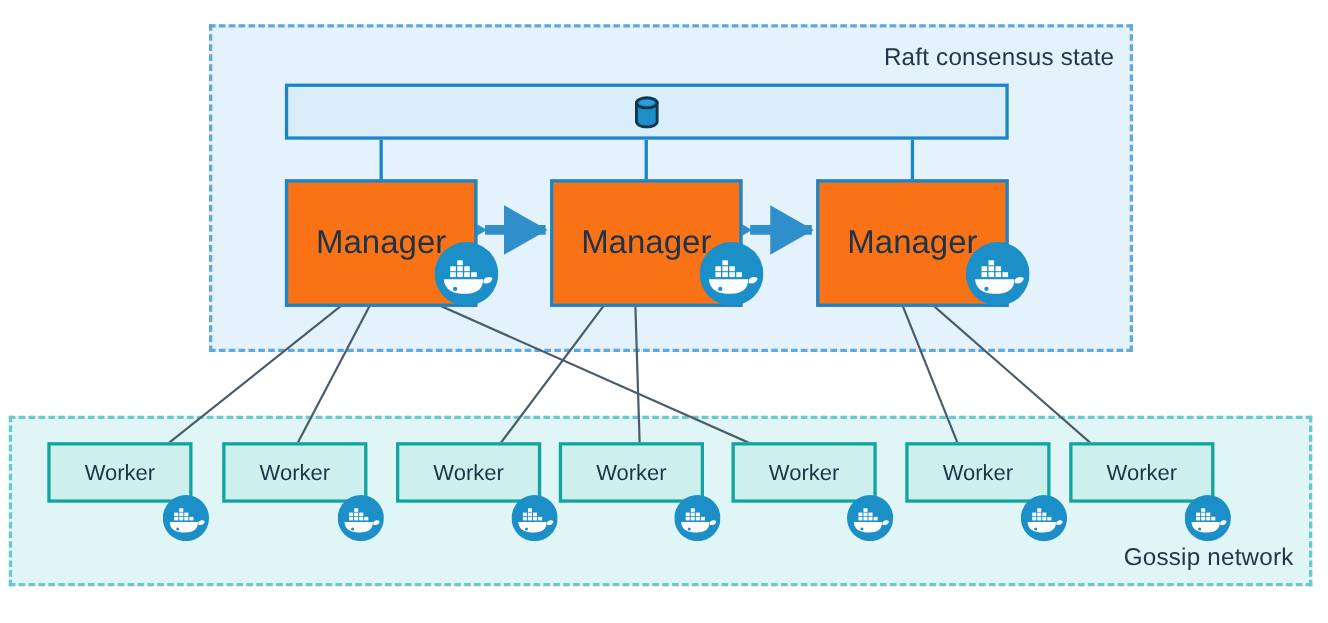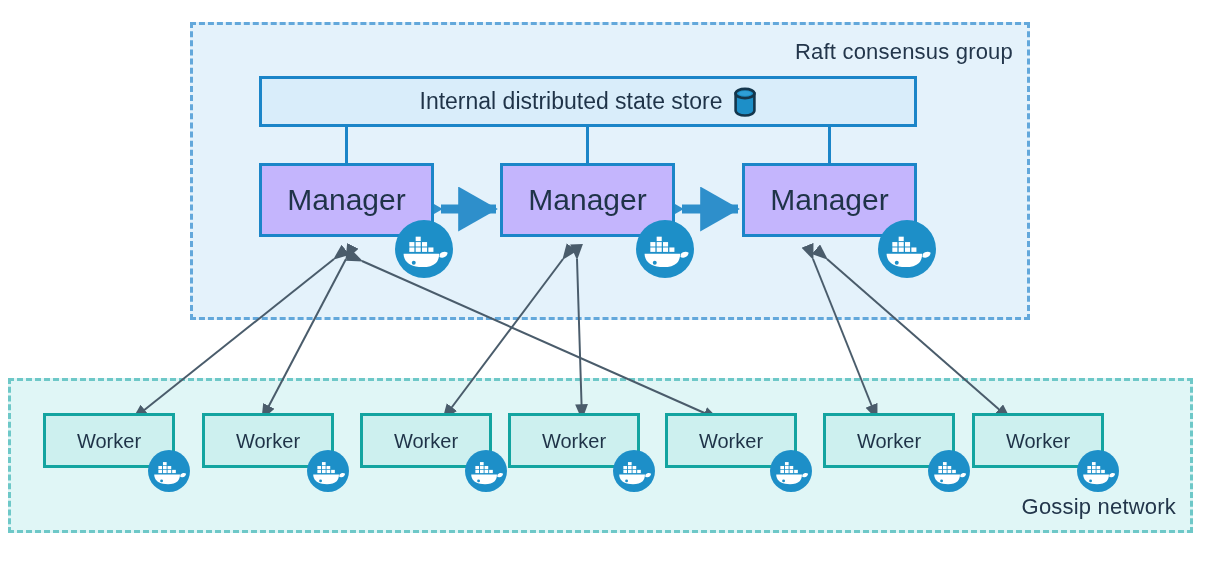--- a/index.html
+++ b/index.html
@@ -93,34 +93,34 @@
   }
   .store-inner {
     display: flex;
     align-items: center;
     gap: 10px;
   }
   .store-box .node-label { font-size: 23px; }
 
   .manager-box {
     width: 175px;
-    height: 74px;
+    height: 116px;
     top: 163px;
-    background: #c4b5fd;
+    background: #f97316;
     border: 3px solid #1b85c8;
   }
   .manager-box .node-label { font-size: 30px; }
   .mgr-1 { left: 259px; }
   .mgr-2 { left: 500px; }
   .mgr-3 { left: 742px; }
 
   .worker-box {
     width: 132px;
     height: 55px;
-    top: 413px;
+    top: 402px;
     background: #cdf0ef;
     border: 3px solid #13a4a0;
   }
   .worker-box .node-label { font-size: 20px; }
   .wk-1 { left: 43px; }
   .wk-2 { left: 202px; }
   .wk-3 { left: 360px; }
   .wk-4 { left: 508px; }
   .wk-5 { left: 665px; }
   .wk-6 { left: 823px; }
@@ -135,21 +135,21 @@
   .whale-wkr { width: 42px; height: 42px; }
 
   .db-icon { display: block; }
 </style>
 </head>
 <body>
 
 <div id="canvas">
 
   <div class="group group-raft">
-    <span class="group-label label-raft">Raft consensus group</span>
+    <span class="group-label label-raft">Raft consensus state</span>
   </div>
 
   <div class="group group-gossip">
     <span class="group-label label-gossip">Gossip network</span>
   </div>
 
   <svg id="links" viewBox="0 0 1207 566" xmlns="http://www.w3.org/2000/svg">
     <defs>
       <marker id="thinArrow" markerWidth="9" markerHeight="9" refX="7.4" refY="3.2" orient="auto" markerUnits="strokeWidth">
         <path d="M0,0 L8,3.2 L0,6.4 z" fill="#4a5c6b"></path>
@@ -176,21 +176,20 @@
       <path d="M563,259 L443,419"></path>
       <path d="M577,259 L582,419"></path>
       <path d="M362,261 L718,419"></path>
       <path d="M813,259 L877,419"></path>
       <path d="M827,259 L1010,419"></path>
     </g>
   </svg>
 
   <div class="node store-box">
     <span class="store-inner">
-      <span class="node-label">Internal distributed state store</span>
       <span>
         <svg class="db-icon" width="24" height="30" viewBox="0 0 24 30" xmlns="http://www.w3.org/2000/svg">
           <path d="M2.6,6.5 L2.6,23.5 a9.4,5 0 0 0 18.8,0 L21.4,6.5 z" fill="#1d8fc8" stroke="#14364c" stroke-width="2.6"></path>
           <ellipse cx="12" cy="6.5" rx="9.4" ry="4.6" fill="#1d8fc8" stroke="#14364c" stroke-width="2.6"></ellipse>
           <ellipse cx="12" cy="6.4" rx="6.2" ry="2.4" fill="#2f9ed6" stroke="none"></ellipse>
         </svg>
       </span>
     </span>
   </div>
 

